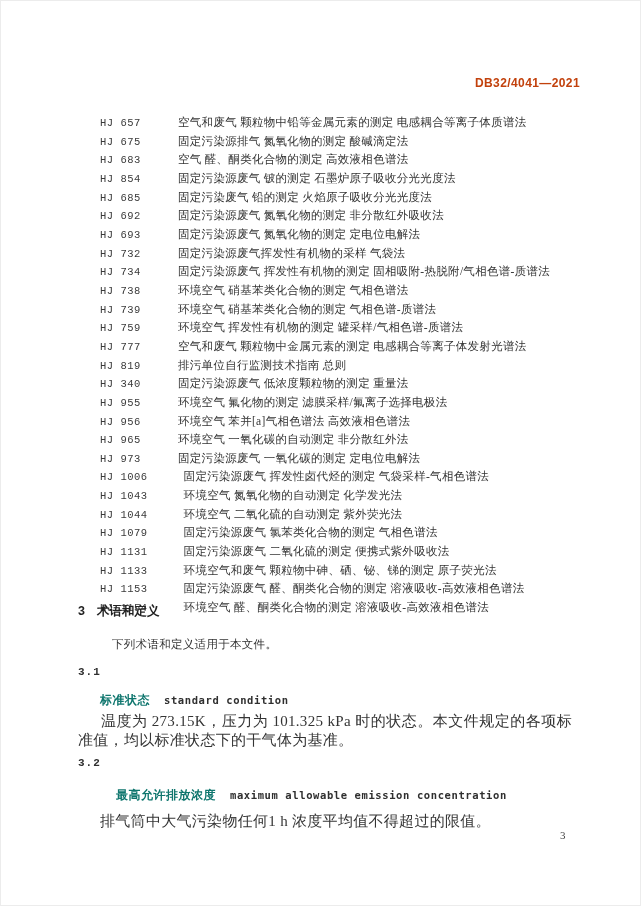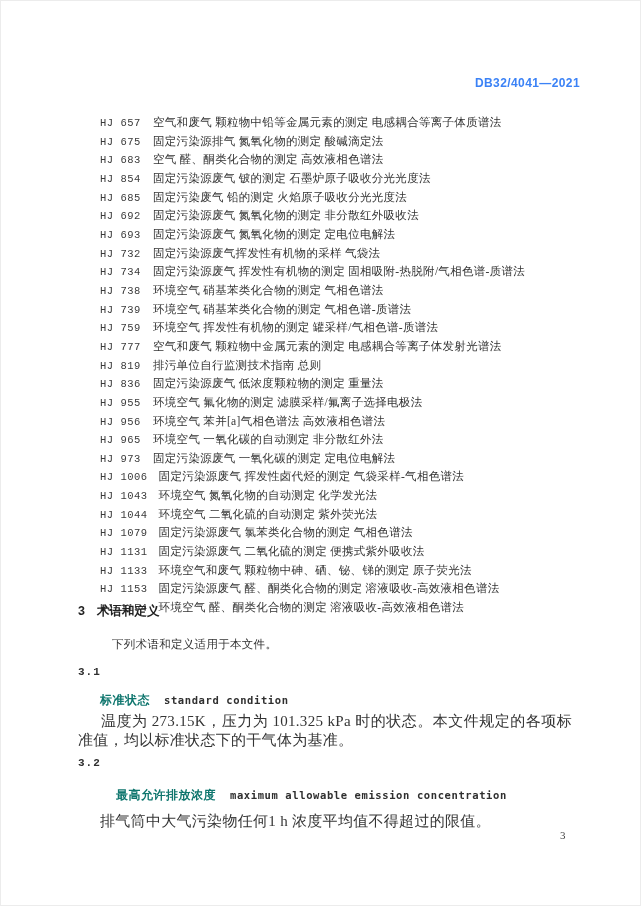--- a/index.html
+++ b/index.html
@@ -18,35 +18,36 @@
     font-family: "Liberation Serif", "DejaVu Serif", serif;
   }
   .doc-header {
     position: absolute;
     top: 76px;
     right: 61px;
     font-family: "Liberation Sans", "DejaVu Sans", sans-serif;
     font-weight: bold;
     font-size: 12px;
     letter-spacing: 0.4px;
-    color: #3b82f6;
+    color: #c2410c;
   }
   .refs {
     position: absolute;
     top: 114px;
     left: 100px;
     right: 40px;
   }
   .ref-row {
     display: flex;
     align-items: baseline;
     line-height: 17.65px;
     font-size: 11.5px;
     white-space: nowrap;
     color: #343434;
+    gap: 25px;
   }
   .ref-code {
     min-width: 42px;
     margin-right: 11px;
     font-family: "Liberation Mono", "DejaVu Sans Mono", monospace;
     font-size: 10.5px;
     letter-spacing: 0.5px;
     color: #3a3a3a;
   }
   .ref-title {
@@ -204,21 +205,21 @@
         <span class="ref-code">HJ 777</span>
         <span class="ref-title">空气和废气 颗粒物中金属元素的测定 电感耦合等离子体发射光谱法</span>
       </div>
 
       <div class="ref-row">
         <span class="ref-code">HJ 819</span>
         <span class="ref-title">排污单位自行监测技术指南 总则</span>
       </div>
 
       <div class="ref-row">
-        <span class="ref-code">HJ 836</span>
+        <span class="ref-code">HJ 340</span>
         <span class="ref-title">固定污染源废气 低浓度颗粒物的测定 重量法</span>
       </div>
 
       <div class="ref-row">
         <span class="ref-code">HJ 955</span>
         <span class="ref-title">环境空气 氟化物的测定 滤膜采样/氟离子选择电极法</span>
       </div>
 
       <div class="ref-row">
         <span class="ref-code">HJ 956</span>

